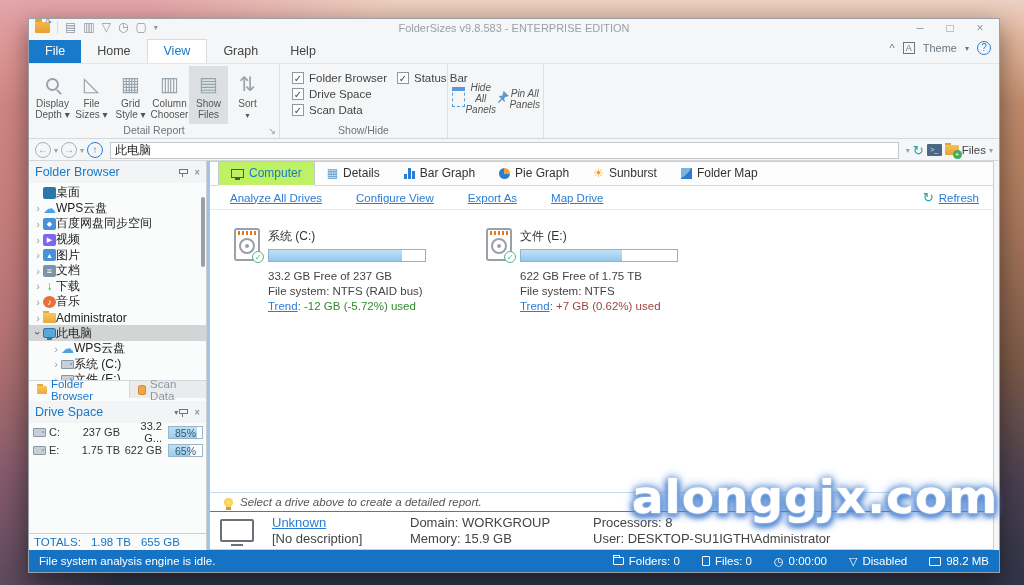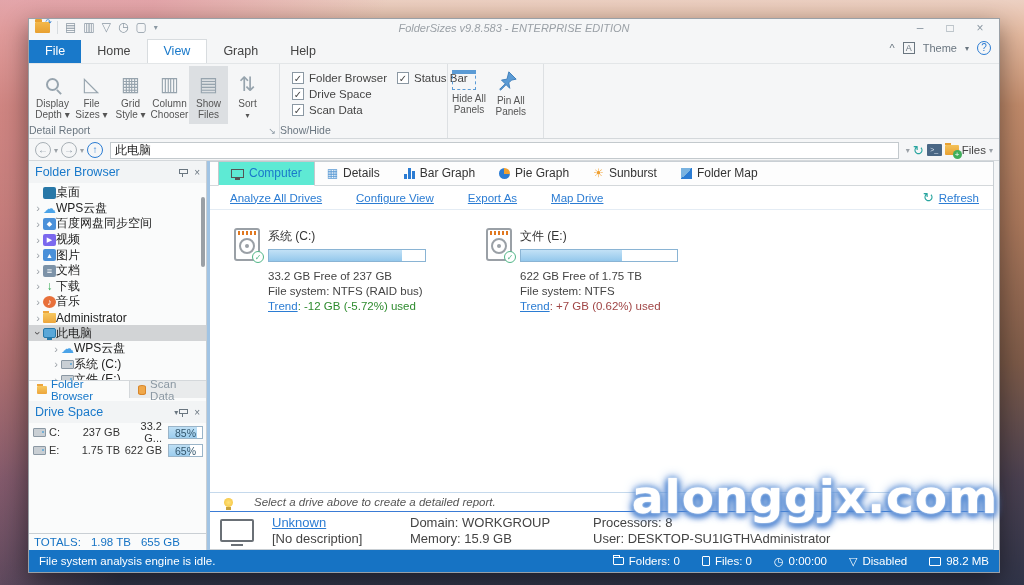--- a/index.html
+++ b/index.html
@@ -14,50 +14,50 @@
   .win { position:absolute; left:28px; top:18px; width:972px; height:555px;
     background:#f5f6f7; box-shadow:0 8px 24px rgba(0,0,0,.45); border:1px solid #9aa0a6; }
 
   
   .titlebar { position:absolute; left:0; top:0; right:0; height:20px; }
   .qat { position:absolute; left:6px; top:1px; display:flex; align-items:center; gap:7px; color:#8b98a3; font-size:12px; }
   .qat .sep { width:1px; height:13px; background:#d8dcdf; }
   .fold-open { width:15px; height:11px; background:linear-gradient(180deg,#f3b84a,#e8a030); border-radius:1px; position:relative; }
   .fold-open::before { content:""; position:absolute; left:0; top:-3px; width:7px; height:3px; background:#e8a030; border-radius:1px 1px 0 0; }
   .fold-open::after { content:"↷"; position:absolute; right:-2px; top:-4px; font-size:8px; color:#2b7cd3; }
-  .title-text { position:absolute; left:0; right:0; top:3px; text-align:center; color:#9aa0a6; font-size:11px;font-style:italic; }
+  .title-text { position:absolute; left:0; right:0; top:3px; text-align:center; color:#9aa0a6; font-size:11px; }
   .winctl { position:absolute; right:4px; top:0; display:flex; }
   .winctl span { width:30px; height:19px; text-align:center; line-height:19px; color:#8b98a3; font-size:12px; }
 
   
   .rtabs { position:absolute; left:0; top:20px; right:0; height:24px; display:flex; align-items:flex-end; }
   .rtab { padding:4px 16px 5px; font-size:12.5px; color:#444; }
   .rtab.file { background:#1979ca; color:#fff; min-width:48px; text-align:center; }
   .rtab.active { background:#fff; color:#1979ca; border:1px solid #d8dcdf; border-bottom:none; }
   .rtabs-right { position:absolute; right:8px; top:22px; display:flex; align-items:center; gap:8px; color:#6a7680; font-size:11px; }
   .theme-ico { display:inline-block; width:12px; height:12px; border:1px solid #6a7680; font-size:9px; line-height:11px; text-align:center; }
   .help-circ { display:inline-block; width:14px; height:14px; border:1px solid #2b7cd3; color:#2b7cd3; border-radius:50%; font-size:10px; line-height:12px; text-align:center; }
 
   
   .ribbon { position:absolute; left:0; top:44px; right:0; height:76px; background:#f5f6f7; border-top:1px solid #e3e6e8; border-bottom:1px solid #d4d8db; display:flex; }
   .rgroup { position:relative; height:100%; padding:2px 4px 14px; }
   .rgroup + .rgroup { border-left:1px solid #dde0e3; }
-  .glabel { position:absolute; left:0; right:0; bottom:2px; font-size:10.5px; color:#6a7680; }
+  .glabel { position:absolute; left:0; right:0; bottom:2px; text-align:center; font-size:10.5px; color:#6a7680; }
   .launcher { position:absolute; right:3px; bottom:2px; font-size:9px; color:#8b98a3; }
   .rbtns { display:flex; height:100%; }
   .rbtn { width:39px; display:flex; flex-direction:column; align-items:center; padding-top:4px; }
   .rbtn.active { background:#dcdfe2; }
   .rbtn .ric { height:28px; display:flex; align-items:center; justify-content:center; font-size:20px; color:#97a4ae; }
   .rbtn .rlb { font-size:10px; color:#555; text-align:center; line-height:11px; }
   .mag { width:13px; height:13px; border:2px solid #97a4ae; border-radius:50%; position:relative; }
   .mag::after { content:""; position:absolute; right:-5px; bottom:-4px; width:6px; height:2px; background:#97a4ae; transform:rotate(45deg); }
   .cbgrid { display:grid; grid-template-columns:auto auto; column-gap:10px; padding:6px 8px 0; row-gap:4px; align-content:start; }
   .cbitem { display:flex; align-items:center; gap:5px; font-size:11.5px; color:#444; white-space:nowrap; }
   .cbbox { width:12px; height:12px; background:#fff; border:1px solid #8b98a3; font-size:10px; line-height:11px; text-align:center; color:#444; }
-  .bigbtn { width:44px; display:flex; flex-direction:column; align-items:flex-start; padding-top:4px; }
+  .bigbtn { width:44px; display:flex; align-items:center; padding-top:4px;font-style:italic; }
   .bigbtn .rlb { font-size:10px; color:#555; text-align:center; line-height:11px; margin-top:3px; }
   .hideall-ico { width:24px; height:20px; border:1px dashed #5b9bd5; position:relative; }
   .hideall-ico::before { content:""; position:absolute; left:-1px; right:-1px; top:-1px; height:4px; background:#5b9bd5; }
 
   
   .addr { position:absolute; left:0; top:121px; right:0; height:21px; background:#f5f6f7; display:flex; align-items:center; padding:0 6px; gap:3px; border-bottom:1px solid #d4d8db; }
   .navc { width:16px; height:16px; border:1px solid #a8b0b6; border-radius:50%; color:#8b98a3; font-size:10px; line-height:14px; text-align:center; }
   .navc.up { border-color:#2b7cd3; color:#2b7cd3; }
   .ddv { font-size:8px; color:#9aa0a6; }
   .addr-input { flex:1; height:17px; background:#fff; border:1px solid #c3c9cd; padding:0 4px; font-size:12px; color:#222; line-height:15px; margin:0 4px; }
@@ -117,21 +117,21 @@
   .dsrow .c-tot, .dsrow .c-free { display:block; }
   .pbar { position:relative; height:13px; border:1px solid #9ab4c8; background:#fff; }
   .pbar .fill { position:absolute; left:0; top:0; bottom:0; background:linear-gradient(180deg,#bfe0f5,#9ccdee); }
   .pbar .ptxt { position:absolute; inset:0; text-align:center; font-size:10.5px; line-height:12px; color:#33576e; }
   .totals { position:absolute; left:0; right:0; bottom:0; height:17px; border-top:1px solid #c9cfd4; display:flex; gap:10px; align-items:center; padding-left:5px; color:#1673c4; font-size:11.5px; background:#fafbfb; }
 
   
   .mainpanel { position:absolute; left:181px; top:142px; right:5px; bottom:22px; background:#fff; border:1px solid #c9cfd4; border-left:none; }
   .mtabs { height:24px; display:flex; align-items:flex-end; border-bottom:1px solid #d4d8db; background:#fdfdfd; padding-left:8px; }
   .mtab { display:flex; align-items:center; gap:5px; padding:4px 12px 5px; font-size:12px; color:#333; }
-  .mtab.active { background:#5eead4; border:1px solid #c3c9cd; border-bottom:1px solid #fff; margin-bottom:-1px; color:#1979ca; }
+  .mtab.active { background:#bef264; border:1px solid #c3c9cd; border-bottom:1px solid #fff; margin-bottom:-1px; color:#1979ca; }
   .mon-ico { width:13px; height:9px; border:1px solid #555; position:relative; }
   .mon-ico::after { content:""; position:absolute; left:3px; bottom:-3px; width:5px; height:2px; background:#555; }
   .det-ico { color:#5b9bd5; font-size:12px; }
   .bar-ico { display:flex; align-items:flex-end; gap:1px; height:11px; }
   .bar-ico i { width:3px; background:#2b7cd3; display:block; }
   .pie-ico { width:11px; height:11px; border-radius:50%; background:conic-gradient(#f0a030 0 100deg, #2b7cd3 100deg 360deg); }
   .sun-ico { color:#f0a030; font-size:12px; }
   .fmap-ico { width:11px; height:11px; background:linear-gradient(135deg,#7ab3e0 0 50%,#2b7cd3 50% 100%); }
   .links { height:24px; display:flex; align-items:center; gap:34px; padding-left:20px; border-bottom:1px solid #e4ecf4;justify-content:center; }
   .links a { color:#2b7cd3; text-decoration:underline; font-size:11.5px; }
@@ -148,21 +148,21 @@
   .hdd .badge { position:absolute; right:-6px; bottom:-4px; width:12px; height:12px; background:#fff; border:1px solid #52b788; border-radius:50%; color:#52b788; font-size:8px; line-height:11px; text-align:center; }
   .cbody { width:158px; }
   .cname { font-size:12px; color:#333; margin-bottom:4px; }
   .cbar { position:relative; height:13px; border:1px solid #8ab4d4; background:#fff; margin-bottom:7px; }
   .cbar .fill { position:absolute; left:0; top:0; bottom:0; background:linear-gradient(180deg,#c2e1f6,#94c8ec); }
   .cline { font-size:11.5px; color:#444; line-height:15px; white-space:nowrap; }
   .trend a { color:#2b7cd3; text-decoration:underline; }
   .tr-green { color:#2e8b2e; }
   .tr-red { color:#a04545; }
 
-  .hintrow { position:absolute; left:0; right:0; bottom:38px; height:19px; border-top:1px solid #c5d9ec; display:flex; align-items:center; gap:21px; padding-left:14px; }
+  .hintrow { position:absolute; left:0; right:0; bottom:38px; height:19px; border-top:1px solid #c5d9ec; display:flex; align-items:center; gap:7px; padding-left:14px; }
   .bulb { width:9px; height:9px; background:radial-gradient(#ffe27a,#f5c23a); border-radius:50%; position:relative; flex:none; }
   .bulb::after { content:""; position:absolute; left:2px; bottom:-3px; width:5px; height:3px; background:#c9a23a; }
   .hinttxt { font-style:italic; font-size:11.5px; color:#555; }
   .inforow { position:absolute; left:0; right:0; bottom:0; height:38px; border-top:1px solid #3a7bd5; display:flex; align-items:center; gap:18px; padding-left:10px; background:#fff; }
   .imon { width:34px; height:23px; border:2px solid #6a7076; border-radius:2px; position:relative; flex:none; }
   .imon::after { content:""; position:absolute; left:9px; bottom:-6px; width:12px; height:3px; border-bottom:2px solid #6a7076; }
   .icol { font-size:13px; line-height:16px; color:#444; white-space:nowrap; }
   .icol a { color:#2b7cd3; text-decoration:underline; }
   .icol.w1 { width:120px; } .icol.w2 { width:165px; }
 

